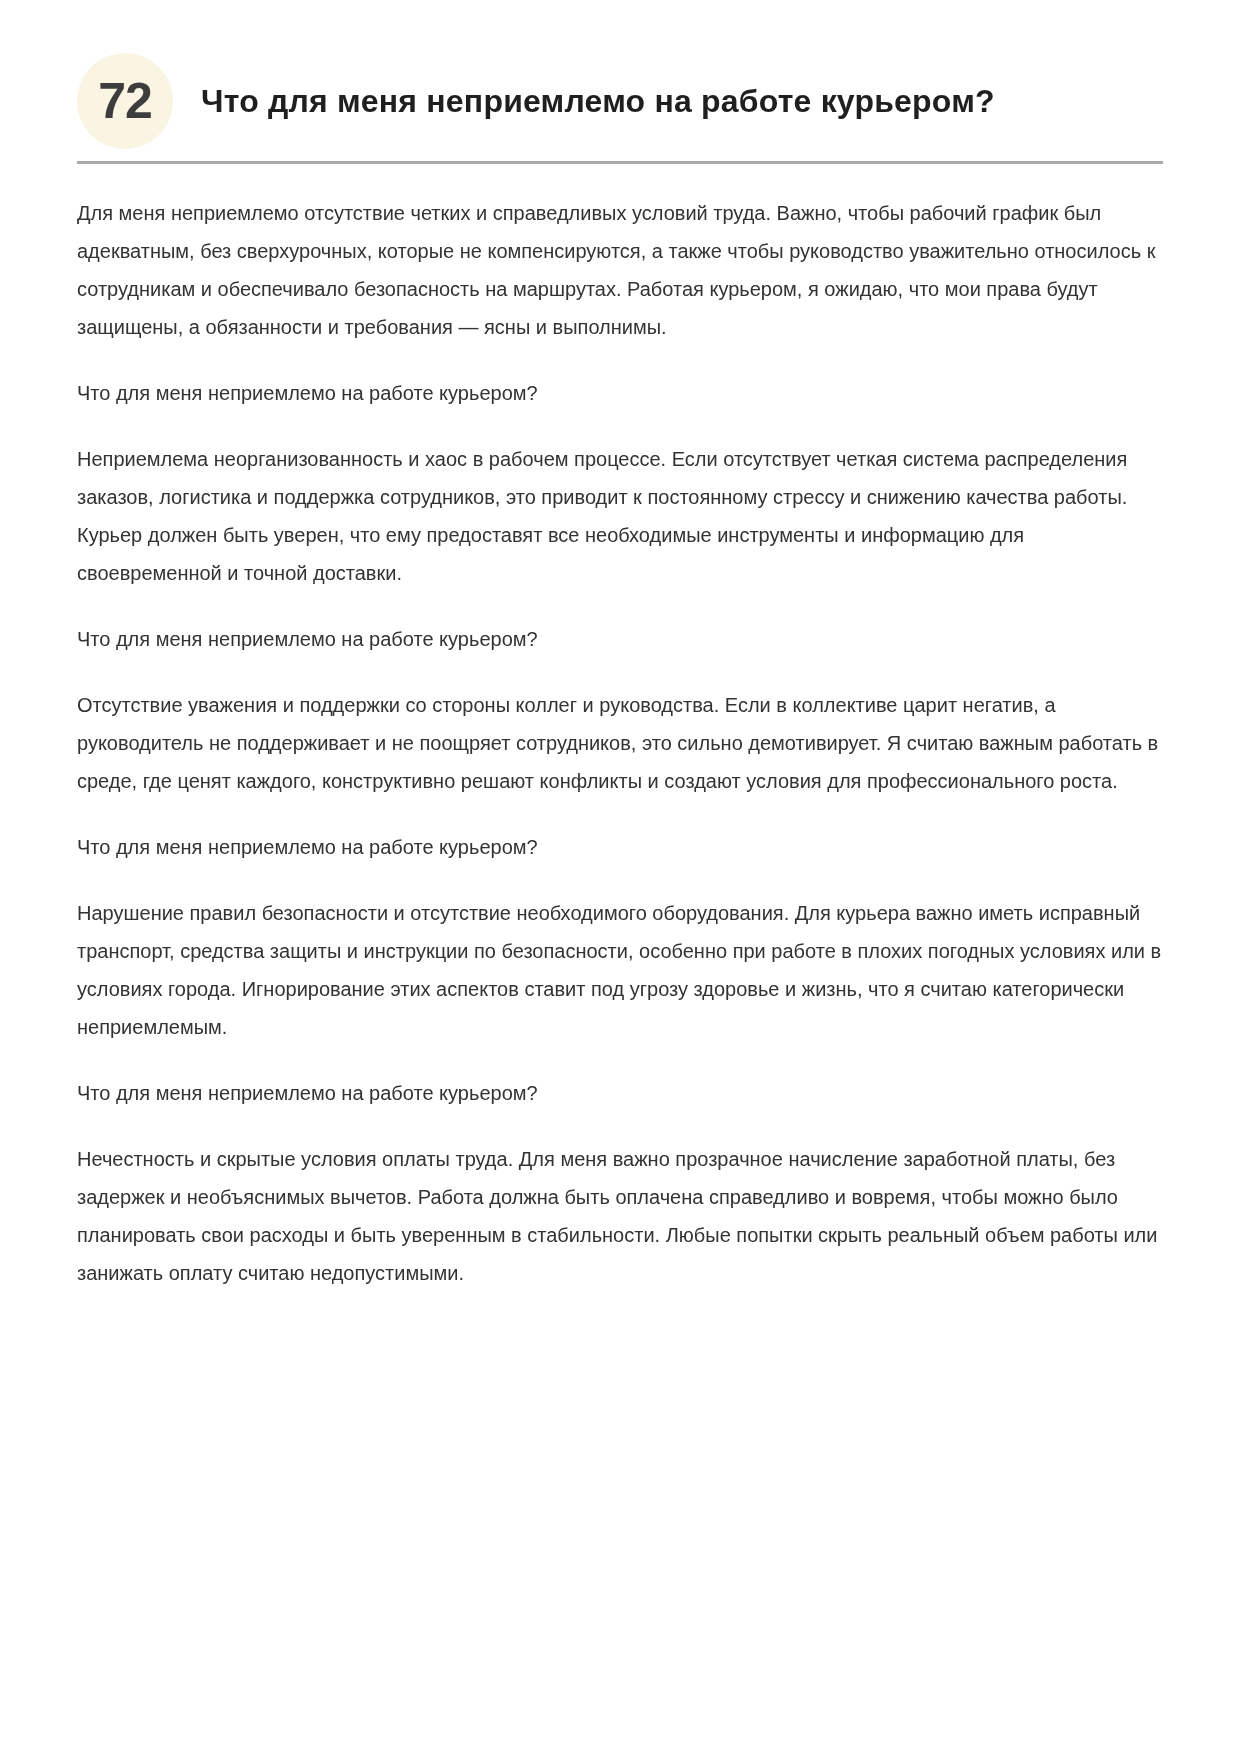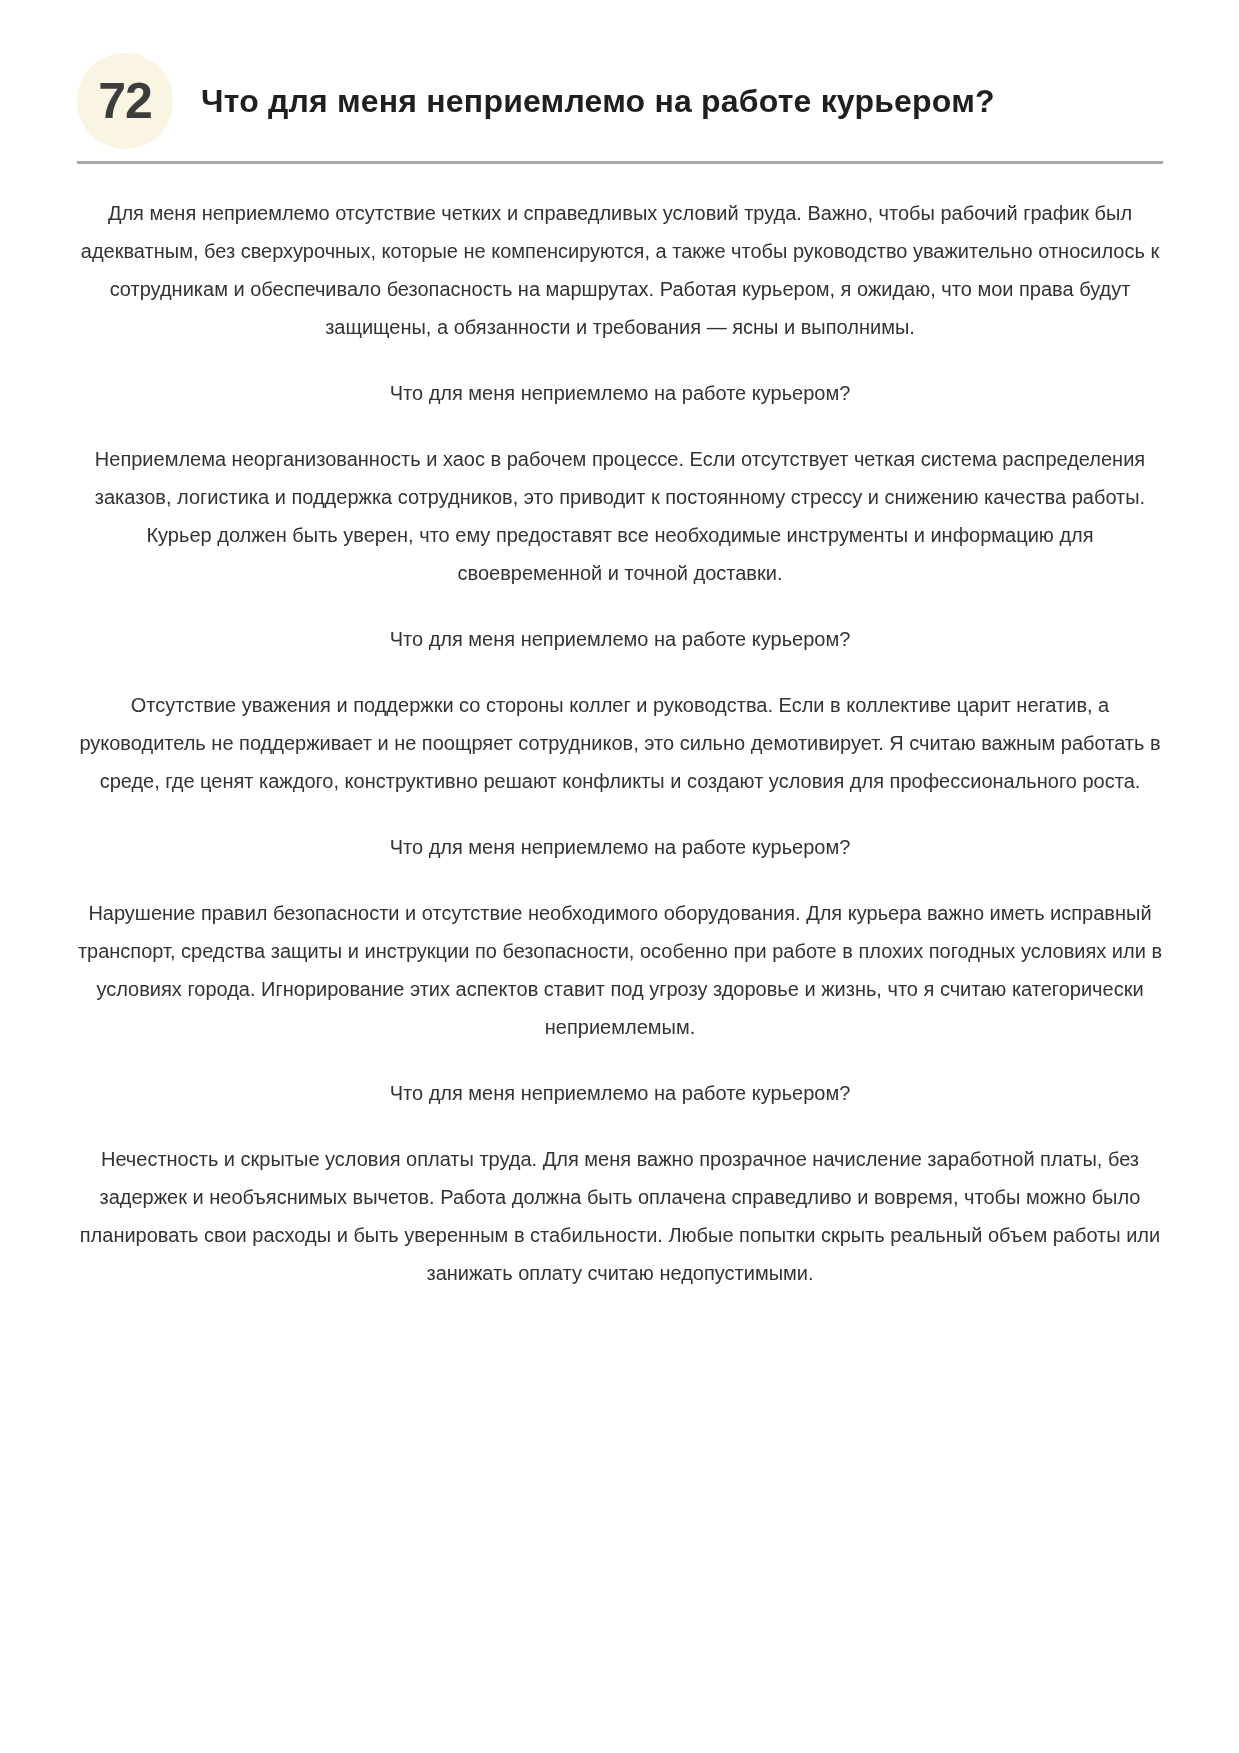--- a/index.html
+++ b/index.html
@@ -51,21 +51,21 @@
     }
     .content {
       padding-top: 2px;
     }
     .content p {
       font-size: 20px;
       line-height: 38px;
       color: #333333;
       margin-bottom: 28px;
       max-width: 1090px;
-      text-align: center;
+      text-align: left;
     }
   </style>
 </head>
 <body>
 
 <div class="page">
 
   <header class="doc-header">
     <div class="badge">
       <span>72</span>

